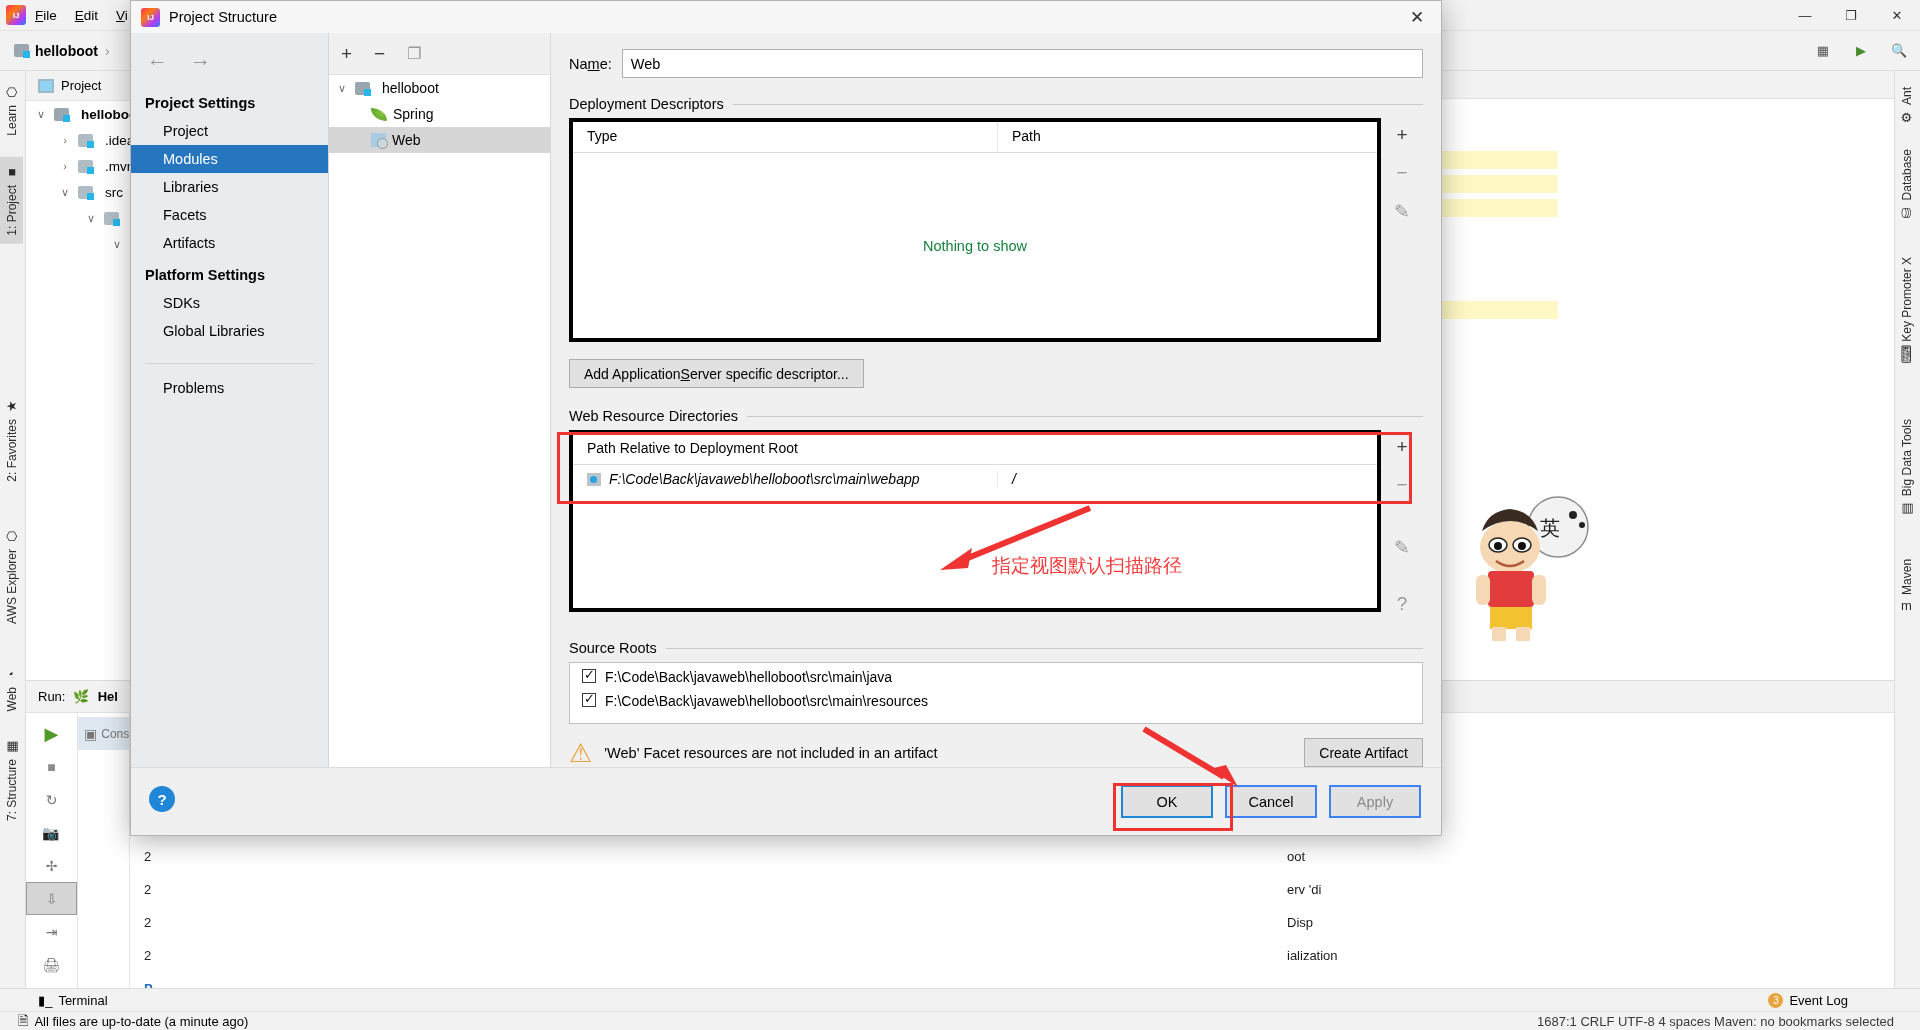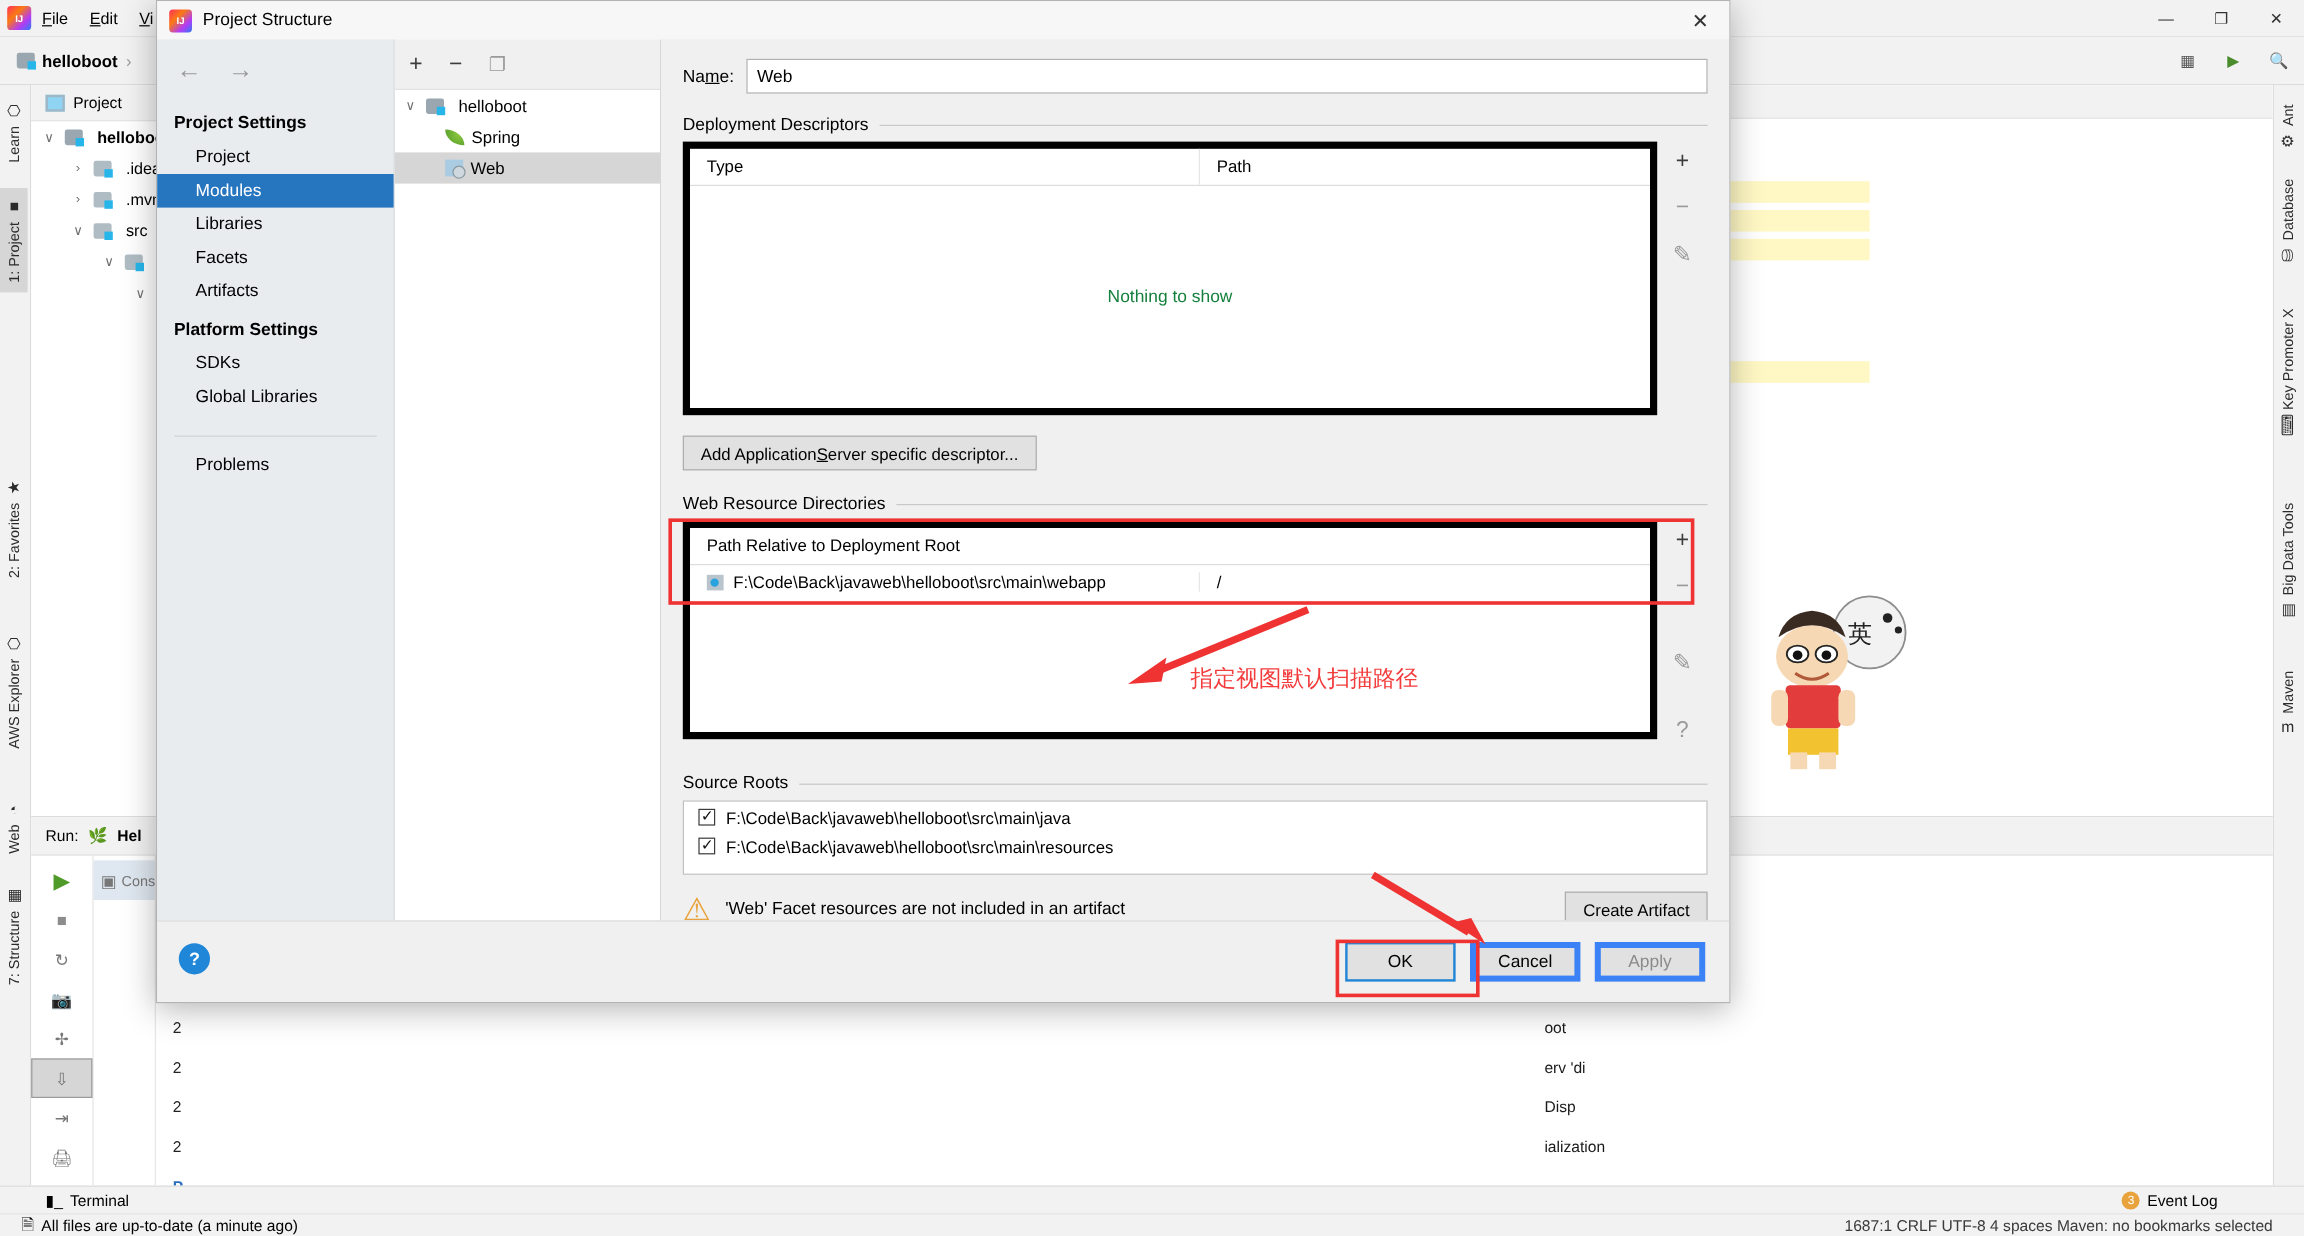--- a/index.html
+++ b/index.html
@@ -169,25 +169,25 @@
   .name-row { display: flex; align-items: center; gap: 10px; margin-bottom: 18px; }
   .name-row label { font-size: 14.5px; }
   .name-input {
     flex: 1; height: 29px; background: #fff; border: 1px solid #b0b0b0;
     padding: 0 8px; font-size: 14.5px; display:flex; align-items:center;
   }
   .sec-title { display: flex; align-items: center; gap: 9px; font-size: 14.5px; margin-bottom: 6px; }
   .sec-title .ln { flex: 1; height: 1px; background: #c8c8c8; }
   .panel-with-side { display: flex; }
   .tbl {
-    flex: 1; background: #fff; border: 6px solid #000000; min-width: 0;
+    flex: 1; background: #fff; border: 4px solid #000000; min-width: 0;
   }
   .tbl-head { display: flex; height: 31px; border-bottom: 1px solid #dcdcdc; font-size: 14px; }
   .tbl-head > div { padding: 6px 0 0 14px; }
-  .tbl-row { display: flex; height: 28px; font-size: 14px; align-items: center; }
+  .tbl-row { display: flex; height: 28px; font-size: 14px; align-items: center; font-style: italic; }
   .tbl-row > div { padding-left: 14px; }
   .col1 { width: 425px; border-right: 1px solid #e6e6e6; flex: none; }
   .nothing { display: flex; align-items: center; justify-content: center; height: 185px; color: #15803d; font-size: 14.5px; }
   .sidebtns { width: 42px; display: flex; flex-direction: column; align-items: center; padding-top: 6px; gap: 16px; flex: none; }
   .sbtn { font-size: 19px; color: #3c3c3c; }
   .sbtn.dim { color: #9a9a9a; }
   .btn {
     display: inline-flex; align-items: center; justify-content: center;
     background: #e1e1e1; border: 1px solid #adadad; height: 29px;
     padding: 0 14px; font-size: 14px;
@@ -201,21 +201,21 @@
   .warn-ic { color: #e8a33d; font-size: 26px; line-height: 1; }
   .dirsmall { width: 14px; height: 13px; background:#b9c4cc; position:relative; flex:none; }
   .dirsmall::after{content:"";position:absolute;left:3px;top:3px;width:7px;height:7px;border-radius:50%;background:#29a3e0;}
 
   .modal-foot {
     height: 68px; flex: none; display: flex; align-items: center;
     justify-content: flex-end; gap: 12px; padding-right: 20px;
     border-top: 1px solid #dcdcdc; background: #f0f0f0; position: relative;
   }
   .foot-help { position: absolute; left: 18px; top: 18px; width: 26px; height: 26px; border-radius: 50%; background: #2086d8; color: #fff; display: flex; align-items: center; justify-content: center; font-weight: bold; font-size: 15px; }
-  .fbtn { width: 92px; height: 33px; display: flex; align-items: center; justify-content: center; background: #e1e1e1; border: 5px solid #3b82f6; font-size: 14.5px; }
+  .fbtn { width: 92px; height: 33px; display: flex; align-items: center; justify-content: center; background: #e1e1e1; border: 2px solid #3b82f6; font-size: 14.5px; }
   .fbtn.primary { border: 2px solid #2086d8; background: #e1e1e1; }
   .fbtn.dis { color: #8b8b8b; }
 
   
   .ann-box { position: absolute; border: 3px solid #ef3232; pointer-events: none; }
   .ann-text { position: absolute; color: #f33c3c; font-size: 19px; white-space: nowrap; }
   .ann-arrow { position: absolute; pointer-events: none; }
 
   
   .cartoon { position: absolute; pointer-events: none; }

